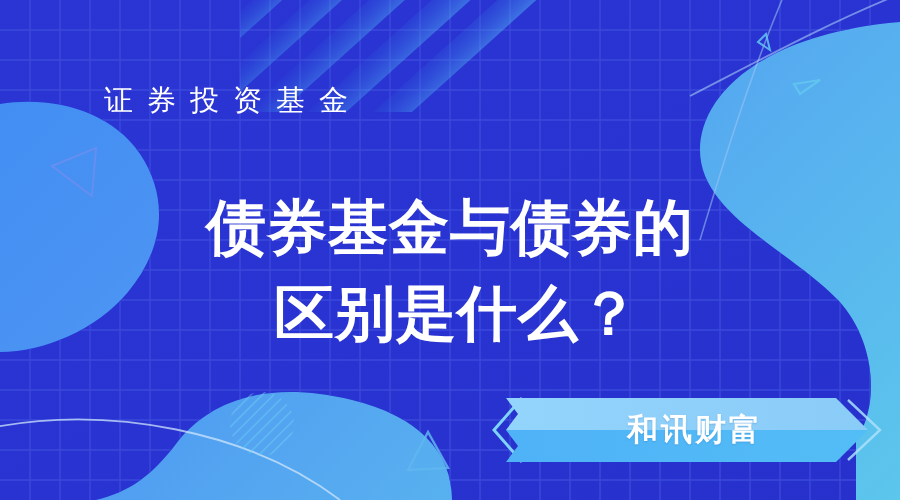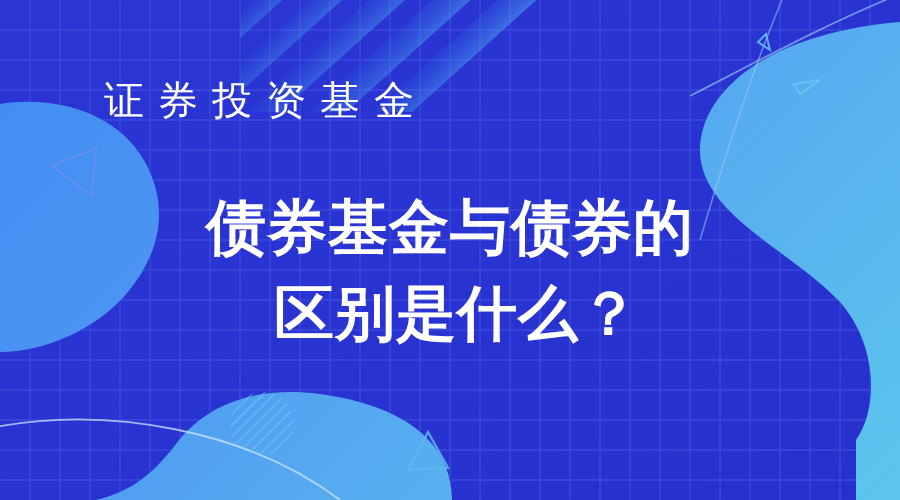--- a/index.html
+++ b/index.html
@@ -34,21 +34,21 @@
       linear-gradient(135deg, #3f8cf2 0%, #4a93f3 28%, #55a8f0 55%, #5cc6ec 100%);
   }
 
   .stripes, .decor { overflow: visible; }
 
   
   .subtitle {
     position: absolute;
     left: 104px;
     top: 74px;
-    font-size: 40px;
+    font-size: 29px;
     line-height: 52px;
     font-weight: 400;
     color: #ffffff;
     letter-spacing: 14px;
     white-space: nowrap;
     font-family: "Liberation Sans", "DejaVu Sans", sans-serif;
   }
 
   .title {
     position: absolute;
@@ -251,14 +251,38 @@
     </g>
   </svg>
 
   <div class="subtitle">证券投资基金</div>
 
   <div class="title">
     <span class="title-line title-line-1">债券基金与债券的</span>
     <span class="title-line title-line-2">区别是什么？</span>
   </div>
 
+  <div class="ribbon-wrap">
+    <svg viewBox="0 0 412 68" width="412" height="68">
+      <defs>
+        <linearGradient id="ribTop" x1="0" y1="0" x2="1" y2="0">
+          <stop offset="0%" stop-color="#92d4fb"></stop>
+          <stop offset="100%" stop-color="#8accf8"></stop>
+        </linearGradient>
+        <linearGradient id="ribBot" x1="0" y1="0" x2="1" y2="0">
+          <stop offset="0%" stop-color="#4fb2f7"></stop>
+          <stop offset="100%" stop-color="#53bdf6"></stop>
+        </linearGradient>
+      </defs>
+
+      <path d="M 34,2 L 6,34 L 34,66" fill="none" stroke="#7ed3f8" stroke-width="3"></path>
+
+      <path d="M 18,2 L 348,2 L 380,34 L 18,34 L 30,18 Z" fill="url(#ribTop)"></path>
+
+      <path d="M 18,34 L 380,34 L 348,66 L 18,66 L 30,50 Z" fill="url(#ribBot)"></path>
+
+      <path d="M 360,4 L 392,34 L 360,64" fill="none" stroke="#a9e0fb" stroke-width="2.4" opacity="0.85"></path>
+    </svg>
+
+    <div class="ribbon-label">和讯财富</div>
+  </div>
 
 </div>
 
 </body></html>

